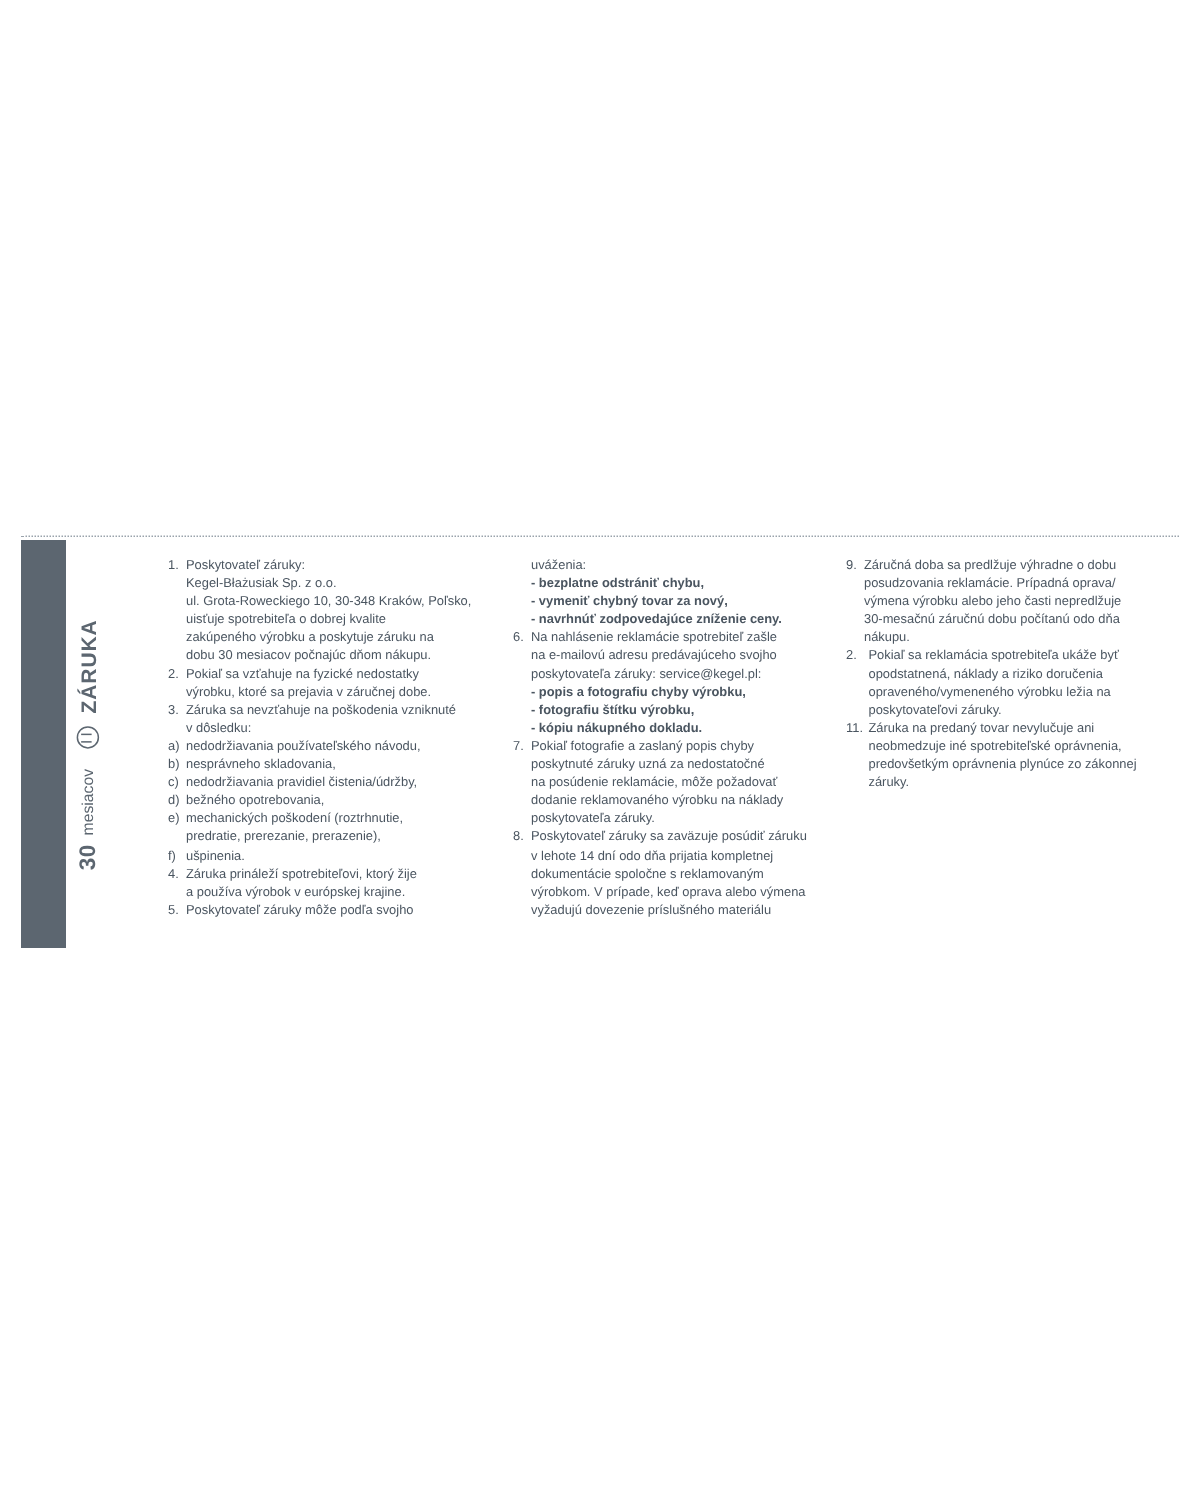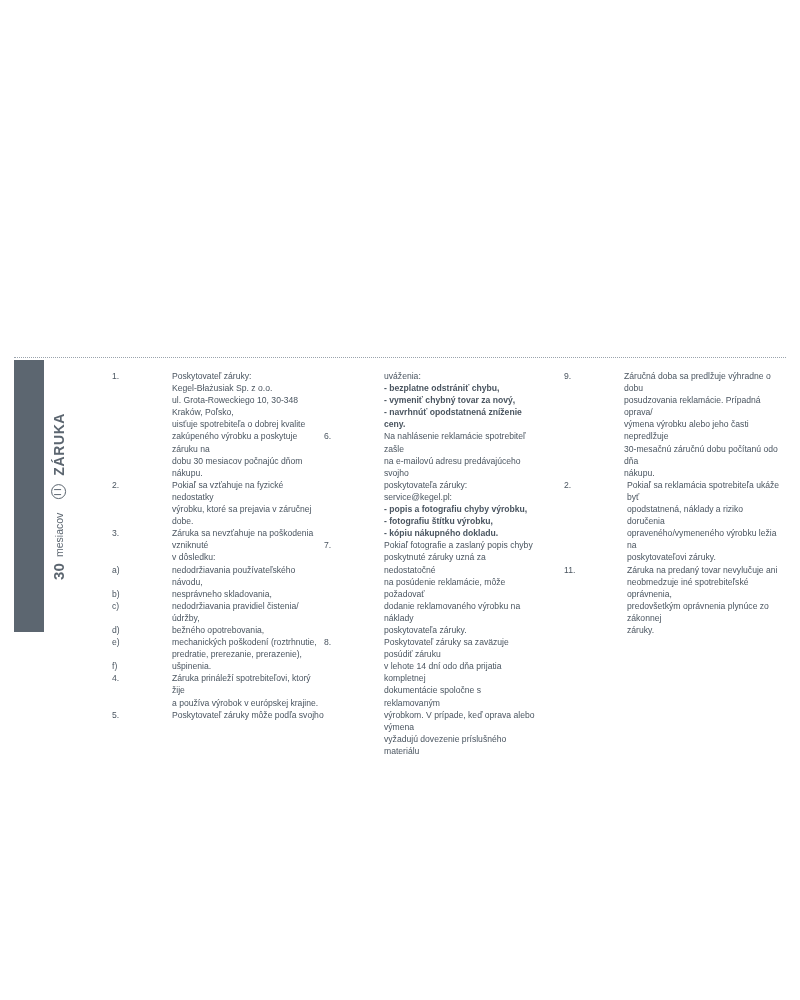--- a/index.html
+++ b/index.html
@@ -102,21 +102,21 @@
     top: 370px;
     width: 668px;
   }
   .col {
     position: absolute;
     top: 0;
     font-size: 8.6px;
     line-height: 12.1px;
   }
   .col-1 { left: 0px;   width: 212px; }
-  .col-2 { left: 212px; width: 212px; }
+  .col-2 { left: 230px; width: 212px; }
   .col-3 { left: 452px; width: 216px; }
 
   .item {
     position: relative;
     padding-left: 12px;
     margin-bottom: 0px;
   }
   .item .num {
     position: absolute;
     left: 0;
@@ -127,21 +127,21 @@
   .item.num-wide { padding-left: 15px; }
   .item.num-wide .num { width: 15px; }
 
   .plain {
     padding-left: 12px;
   }
   .dash {
     padding-left: 12px;
     font-weight: bold;
   }
-  .line { display: block; margin-left: 48px; }
+  .line { display: block; }
 </style>
 </head>
 <body>
 
 <div class="page">
 
   <div class="top-rule"></div>
 
   <div class="side-band"></div>
   <div class="side-label">
@@ -213,21 +213,21 @@
         <div class="plain">
           <span class="line">uváženia:</span>
         </div>
         <div class="dash">
           <span class="line">- bezplatne odstrániť chybu,</span>
         </div>
         <div class="dash">
           <span class="line">- vymeniť chybný tovar za nový,</span>
         </div>
         <div class="dash">
-          <span class="line">- navrhnúť opodstatnená zníženie ceny.</span>
+          <span class="line">- navrhnúť zodpovedajúce zníženie ceny.</span>
         </div>
         <div class="item">
           <span class="num">6.</span>
           <span class="line">Na nahlásenie reklamácie spotrebiteľ zašle</span>
           <span class="line">na e-mailovú adresu predávajúceho svojho</span>
           <span class="line">poskytovateľa záruky: service@kegel.pl:</span>
         </div>
         <div class="dash">
           <span class="line">- popis a fotografiu chyby výrobku,</span>
         </div>

